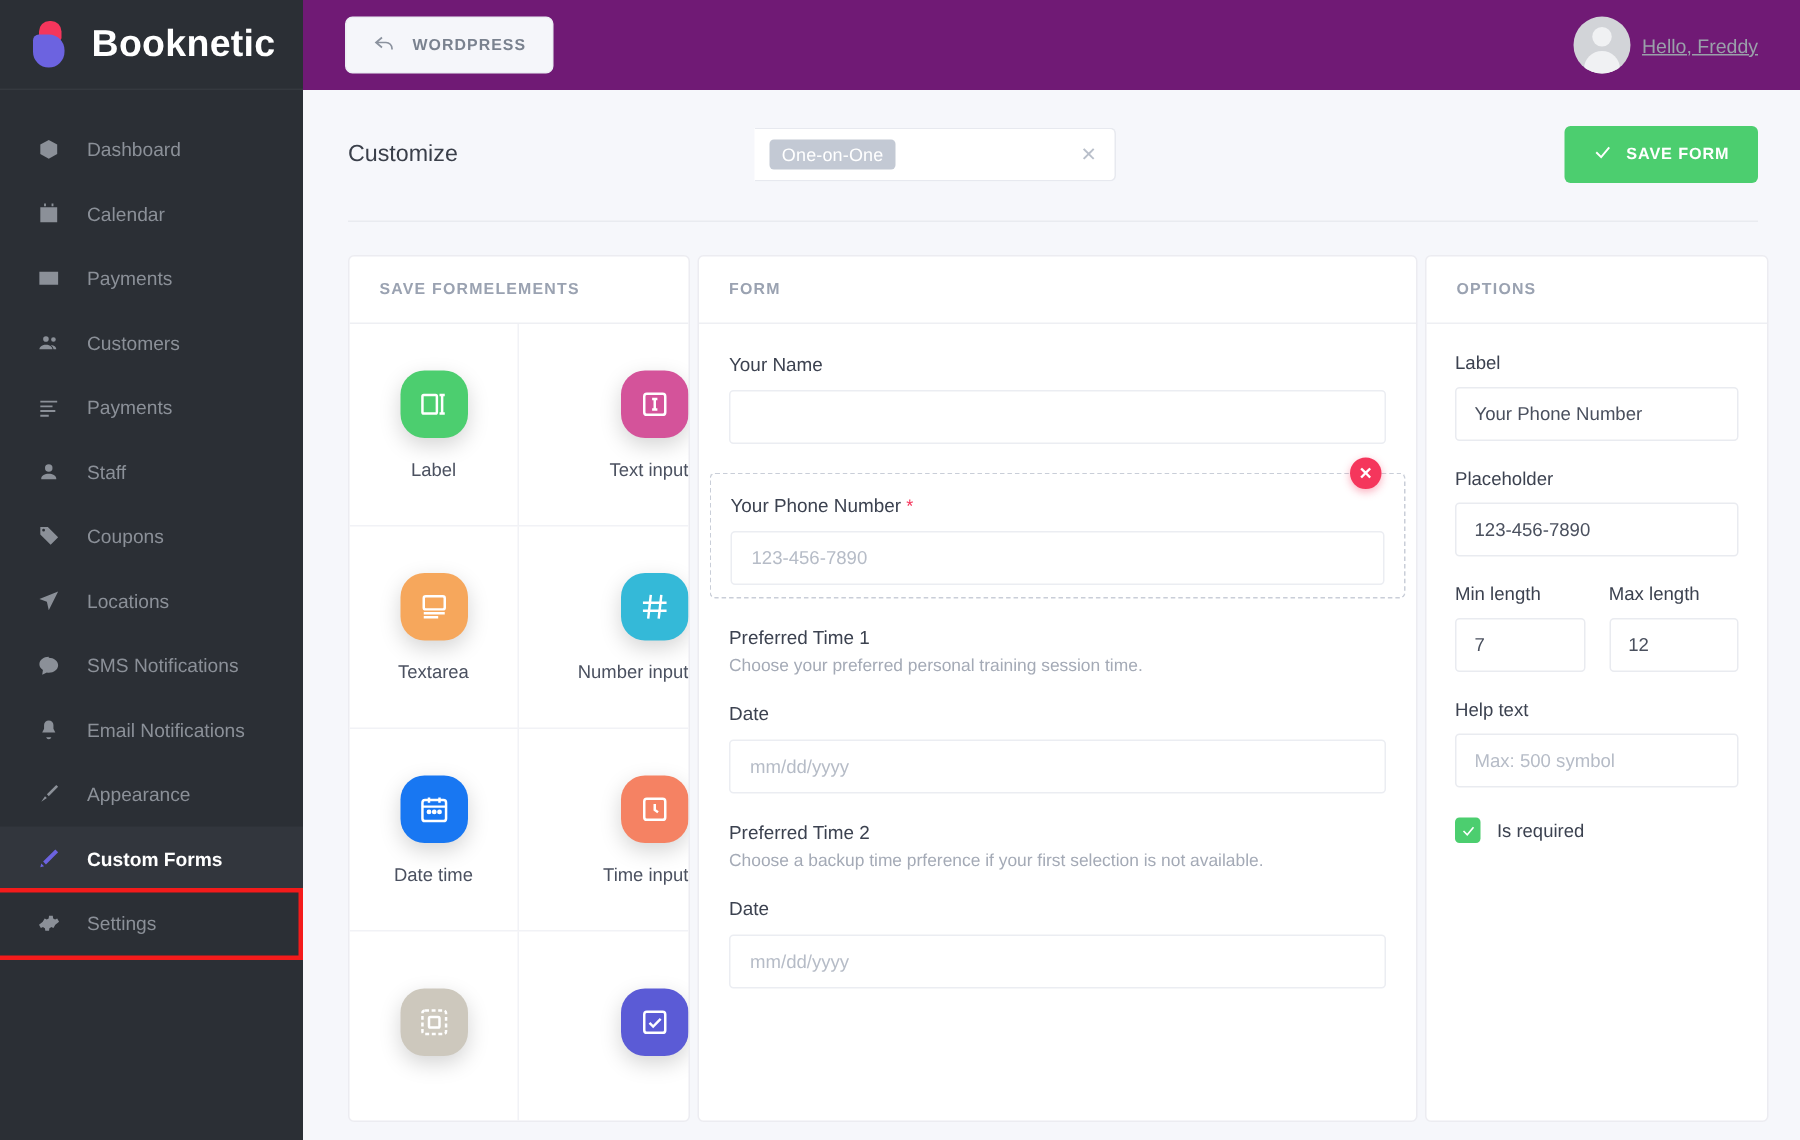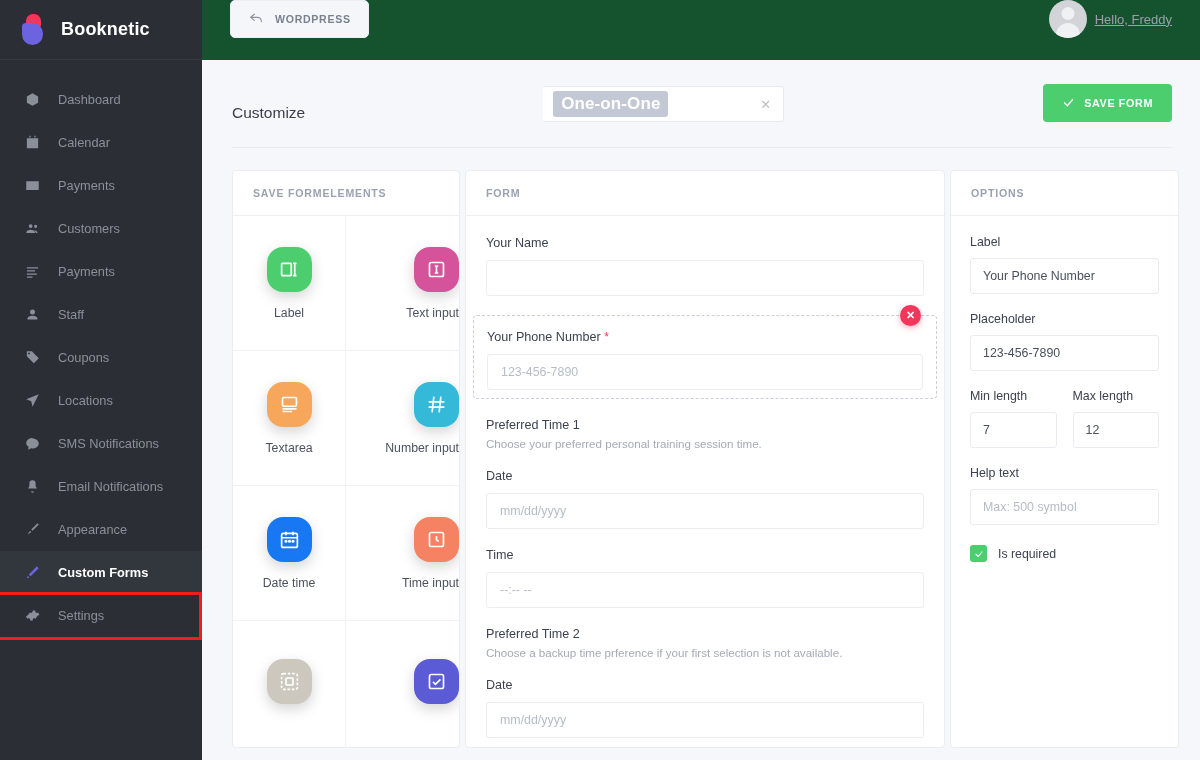--- a/index.html
+++ b/index.html
@@ -26,21 +26,21 @@
   .logo-mark { position: relative; width: 26px; height: 32px; }
   .logo-mark .top {
     position: absolute; left: 4px; top: 0px; width: 15px; height: 13px;
     background: #f5365c; border-radius: 7px 7px 2px 2px;
   }
   .logo-mark .bot {
     position: absolute; left: 0px; top: 9px; width: 21px; height: 22px;
     background: #6c63e0; border-radius: 4px 11px 11px 11px;
   }
   .brand-name {
-    color: #ffffff; font-size: 18px; font-weight: 700; letter-spacing: .2px;
+    color: #ffffff; font-size: 25px; font-weight: 700; letter-spacing: .2px;
   }
   .nav { padding-top: 18px; }
   .nav-item {
     height: 43px; display: flex; align-items: center;
     padding-left: 24px; gap: 17px;
     color: #8b9098; font-size: 12.8px;
     cursor: pointer; position: relative;
   }
   .nav-item .ic {
     width: 17px; height: 17px; display: flex; align-items: center; justify-content: center;
@@ -51,21 +51,21 @@
   .nav-item.active .ic { color: #6c63e0; }
 
   .redbox {
     position: absolute; left: -3px; top: 592px; width: 205px; height: 48px;
     border: 3px solid #f41b1b; pointer-events: none; z-index: 40;
   }
 
   
   .main { flex: 1; display: flex; flex-direction: column; min-width: 0; background: #f6f7fb; }
   .topbar {
-    height: 60px; background: #14532d; display: flex; align-items: flex-start;
+    height: 60px; background: #701a75; display: flex; align-items: center;
     padding: 0 28px; justify-content: space-between; flex: 0 0 60px;
   }
   .wp-btn {
     display: inline-flex; align-items: center; gap: 11px;
     background: #f5f6fa; border: 1px solid #eceef4; border-radius: 5px;
     height: 38px; padding: 0 17px;
     font-size: 10.6px; font-weight: 700; letter-spacing: .7px; color: #7a828f;
     cursor: pointer;
   }
   .wp-btn svg { width: 16px; height: 16px; stroke: #8b929e; fill: none; stroke-width: 1.7; }
@@ -82,37 +82,37 @@
     content: ""; position: absolute; left: 50%; top: 23px; width: 24px; height: 20px;
     border-radius: 12px 12px 0 0; background: #f0f1f3; transform: translateX(-50%);
   }
   .user-link {
     font-size: 13px; color: #9aa0aa; text-decoration: underline; cursor: pointer;
   }
 
   
   .page-head {
     padding: 24px 28px 0 30px;
-    display: flex; align-items: flex-end; gap: 40px;
+    display: flex; align-items: center;
   }
   .page-title { font-size: 15.5px; color: #3a3f4a; font-weight: 400; }
   .head-fields { display: flex; gap: 0; margin-left: 198px; }
   .fname-input {
     width: 240px; height: 36px; background: #fff;
     border: 1px solid #e7e9ef; border-radius: 4px 0 0 4px;
     font-size: 12.4px; color: #5a6070; padding: 0 12px;
     font-family: inherit; outline: none;
   }
   .tagbox {
     width: 241px; height: 36px; background: #fff;
     border: 1px solid #e7e9ef; border-left: none; border-radius: 0 4px 4px 0;
     display: flex; align-items: center; padding: 0 10px; gap: 6px; position: relative;
   }
   .tag {
-    background: #c3c9d4; color: #ffffff; font-size: 17px; font-weight: 700;
+    background: #c3c9d4; color: #ffffff; font-size: 12px; font-weight: 400;
     border-radius: 3px; padding: 3px 8px; letter-spacing: .1px;
   }
   .tag-clear {
     position: absolute; right: 12px; top: 50%; transform: translateY(-50%);
     color: #b9bfca; font-size: 13px; cursor: pointer; line-height: 1;
   }
   .save-form-btn {
     margin-left: auto;
     background: #4cce6f; color: #fff; border: none; border-radius: 4px;
     height: 38px; padding: 0 19px; display: inline-flex; align-items: center; gap: 9px;
@@ -476,24 +476,20 @@
           <div class="fld">
             <div class="section-title">Preferred Time 1</div>
             <div class="fld-help">Choose your preferred personal training session time.</div>
           </div>
 
           <div class="fld">
             <label class="fld-label">Date</label>
             <input class="fld-input" style="color: rgb(60, 66, 80);" placeholder="mm/dd/yyyy">
           </div>
 
-          <div class="fld">
-            <label class="fld-label">Time</label>
-            <input class="fld-input" style="color: rgb(60, 66, 80);" placeholder="--:-- --">
-          </div>
 
           <div class="fld">
             <div class="section-title">Preferred Time 2</div>
             <div class="fld-help">Choose a backup time prference if your first selection is not available.</div>
           </div>
 
           <div class="fld">
             <label class="fld-label">Date</label>
             <input class="fld-input" style="color: rgb(60, 66, 80);" placeholder="mm/dd/yyyy">
           </div>

